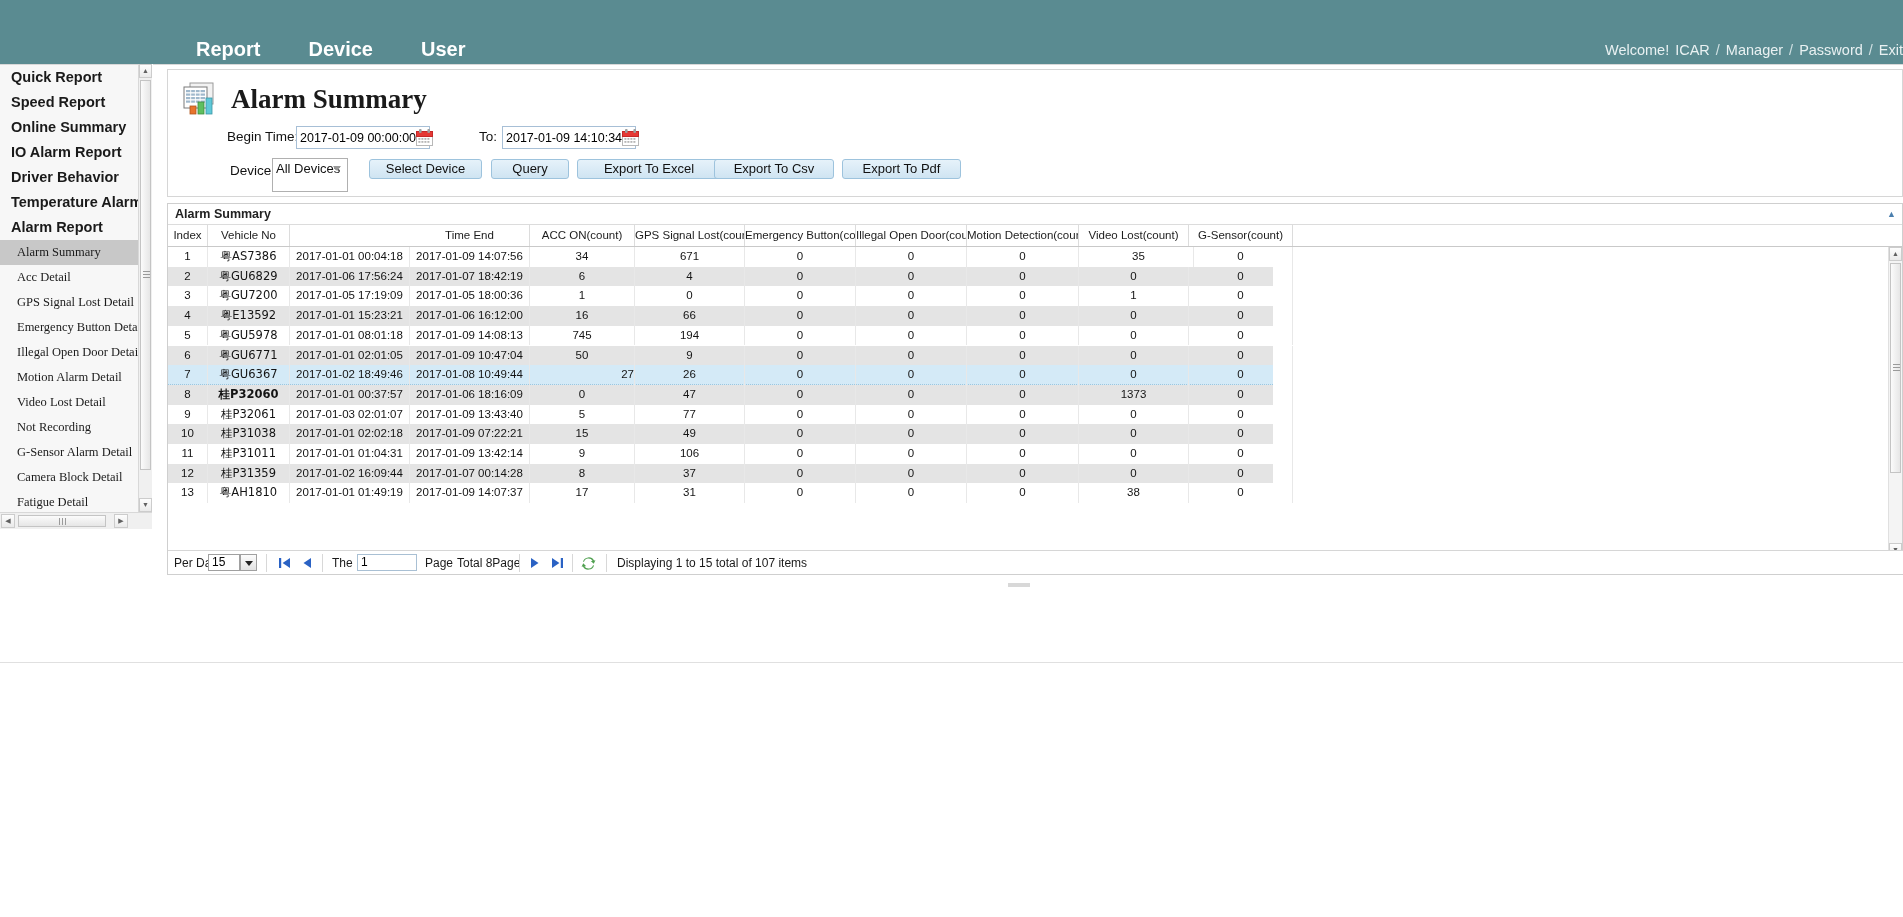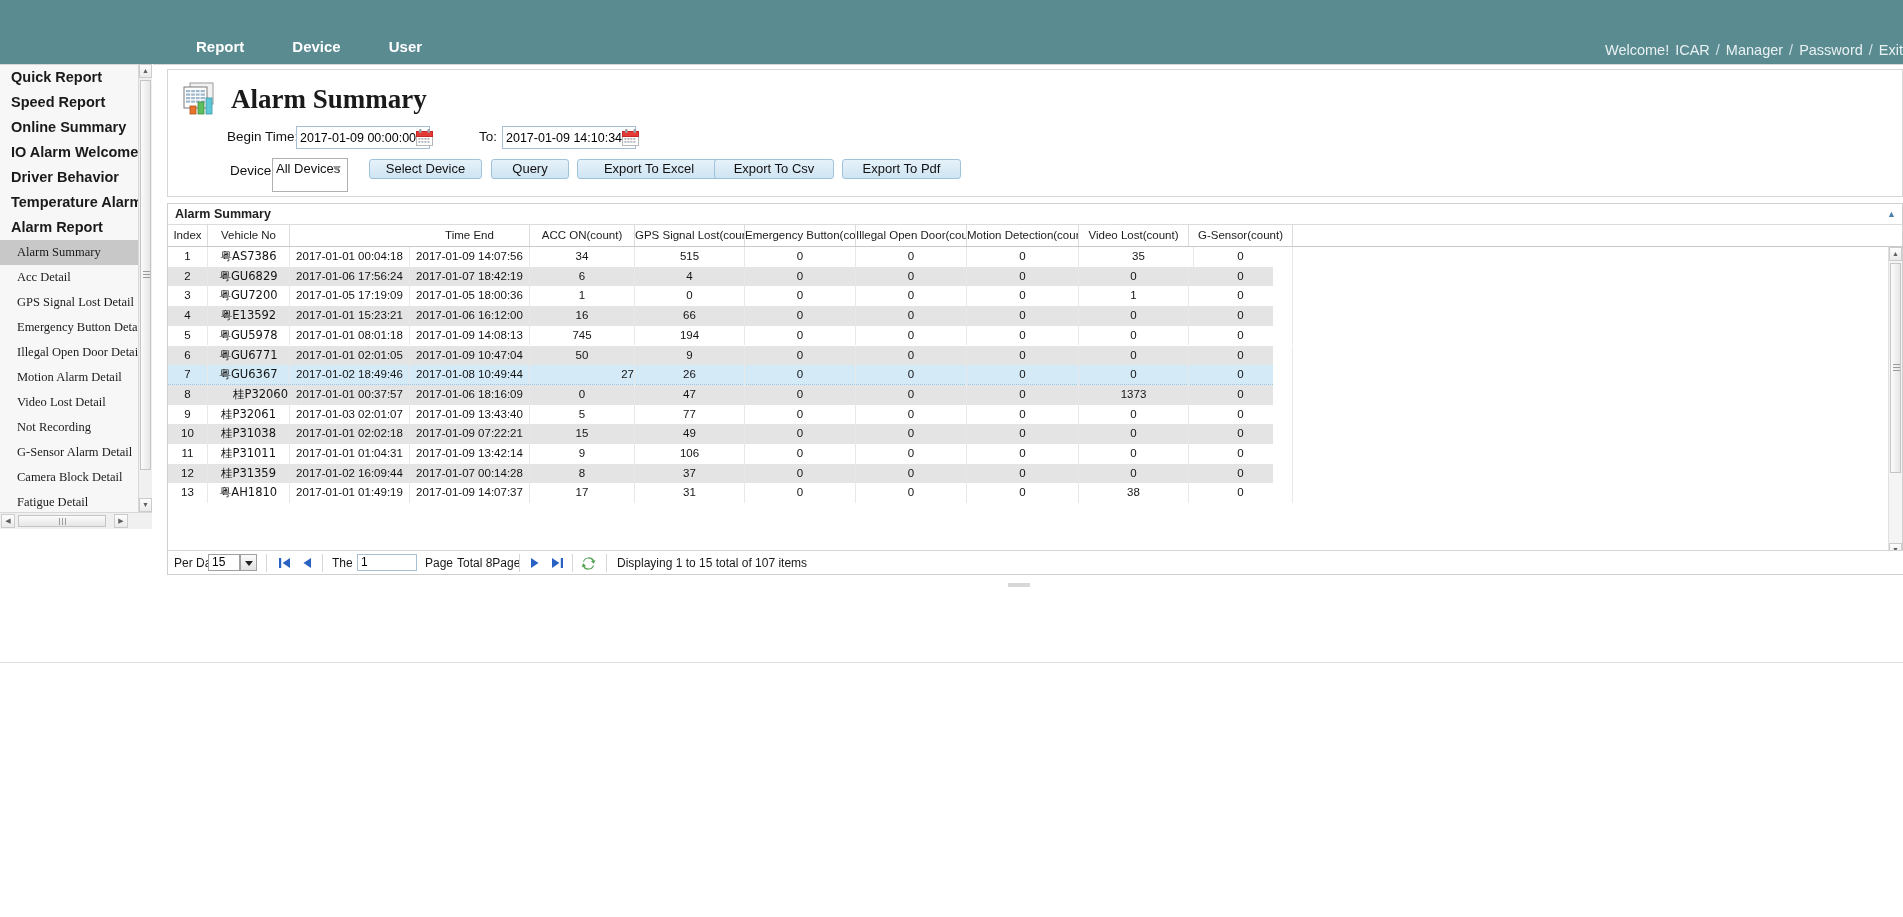--- a/index.html
+++ b/index.html
@@ -25,21 +25,21 @@
     font-weight: bold;
     letter-spacing: 0.5px;
     white-space: nowrap;
   }
   #mainnav {
     position: absolute; left: 196px; top: 38px;
     display: flex; gap: 48px;
   }
   #mainnav .navitem {
     color: #ffffff;
-    font-size: 15px;
+    font-size: 20px;
     font-weight: bold;
     cursor: pointer;
     white-space: nowrap;
   }
   #useracct {
     position: absolute; right: 0px; top: 42px;
     display: flex; align-items: baseline; gap: 6px;
     color: #e9f1f2;
     font-size: 14.5px;
     white-space: nowrap;
@@ -441,21 +441,21 @@
     <span class="sep">/</span>
     <span class="lnk">Exit</span>
   </div>
 </div>
 
 <div id="sidebar">
   <div id="sidebar-tree">
       <div class="grp-header"><span>Quick Report</span><span class="chev">▸</span></div>
       <div class="grp-header"><span>Speed Report</span><span class="chev">▸</span></div>
       <div class="grp-header"><span>Online Summary</span><span class="chev">▸</span></div>
-      <div class="grp-header"><span>IO Alarm Welcome</span><span class="chev">▸</span></div>
+      <div class="grp-header"><span>IO Alarm Report</span><span class="chev">▸</span></div>
       <div class="grp-header"><span>Driver Behavior</span><span class="chev">▸</span></div>
       <div class="grp-header"><span>Temperature Alarm</span><span class="chev">▸</span></div>
       <div class="grp-header"><span>Alarm Report</span><span class="chev">▾</span></div>
       <div class="sub-item active">Alarm Summary</div>
       <div class="sub-item">Acc Detail</div>
       <div class="sub-item">GPS Signal Lost Detail</div>
       <div class="sub-item">Emergency Button Detail</div>
       <div class="sub-item">Illegal Open Door Detail</div>
       <div class="sub-item">Motion Alarm Detail</div>
       <div class="sub-item">Video Lost Detail</div>
@@ -594,21 +594,21 @@
         <div class="hcell" style="left: 1021px; width: 104px;">G-Sensor(count)</div>
       </div>
 
     <div id="grid-body">
         <div class="grow even" style="top: 0px;">
           <div class="gcell" style="left: 0px; width: 40px;">1</div>
           <div class="gcell plate" style="left: 40px; width: 82px;">粤AS7386</div>
           <div class="gcell" style="left: 122px; width: 120px;">2017-01-01 00:04:18</div>
           <div class="gcell" style="left: 242px; width: 120px;">2017-01-09 14:07:56</div>
           <div class="gcell" style="left: 362px; width: 105px;">34</div>
-          <div class="gcell" style="left: 467px; width: 110px;">515</div>
+          <div class="gcell" style="left: 467px; width: 110px;">671</div>
           <div class="gcell" style="left: 577px; width: 111px;">0</div>
           <div class="gcell" style="left: 688px; width: 111px;">0</div>
           <div class="gcell" style="left: 799px; width: 112px;">0</div>
           <div class="gcell" style="left: 916px; width: 110px;">35</div>
           <div class="gcell" style="left: 1021px; width: 104px;">0</div>
         </div>
         <div class="grow odd" style="top: 19.7px;">
           <div class="gcell" style="left: 0px; width: 40px;">2</div>
           <div class="gcell plate" style="left: 40px; width: 82px;">粤GU6829</div>
           <div class="gcell" style="left: 122px; width: 120px;">2017-01-06 17:56:24</div>
@@ -681,21 +681,21 @@
           <div class="gcell" style="left: 362px; width: 105px; text-align: right;">27</div>
           <div class="gcell" style="left: 467px; width: 110px;">26</div>
           <div class="gcell" style="left: 577px; width: 111px;">0</div>
           <div class="gcell" style="left: 688px; width: 111px;">0</div>
           <div class="gcell" style="left: 799px; width: 112px;">0</div>
           <div class="gcell" style="left: 911px; width: 110px;">0</div>
           <div class="gcell" style="left: 1021px; width: 104px;">0</div>
         </div>
         <div class="grow odd" style="top: 137.9px;">
           <div class="gcell" style="left: 0px; width: 40px;">8</div>
-          <div class="gcell plate" style="left: 52px; width: 82px;">桂P32060</div>
+          <div class="gcell plate" style="left: 40px; width: 82px; font-weight: bold;">桂P32060</div>
           <div class="gcell" style="left: 122px; width: 120px;">2017-01-01 00:37:57</div>
           <div class="gcell" style="left: 242px; width: 120px;">2017-01-06 18:16:09</div>
           <div class="gcell" style="left: 362px; width: 105px;">0</div>
           <div class="gcell" style="left: 467px; width: 110px;">47</div>
           <div class="gcell" style="left: 577px; width: 111px;">0</div>
           <div class="gcell" style="left: 688px; width: 111px;">0</div>
           <div class="gcell" style="left: 799px; width: 112px;">0</div>
           <div class="gcell" style="left: 911px; width: 110px;">1373</div>
           <div class="gcell" style="left: 1021px; width: 104px;">0</div>
         </div>

